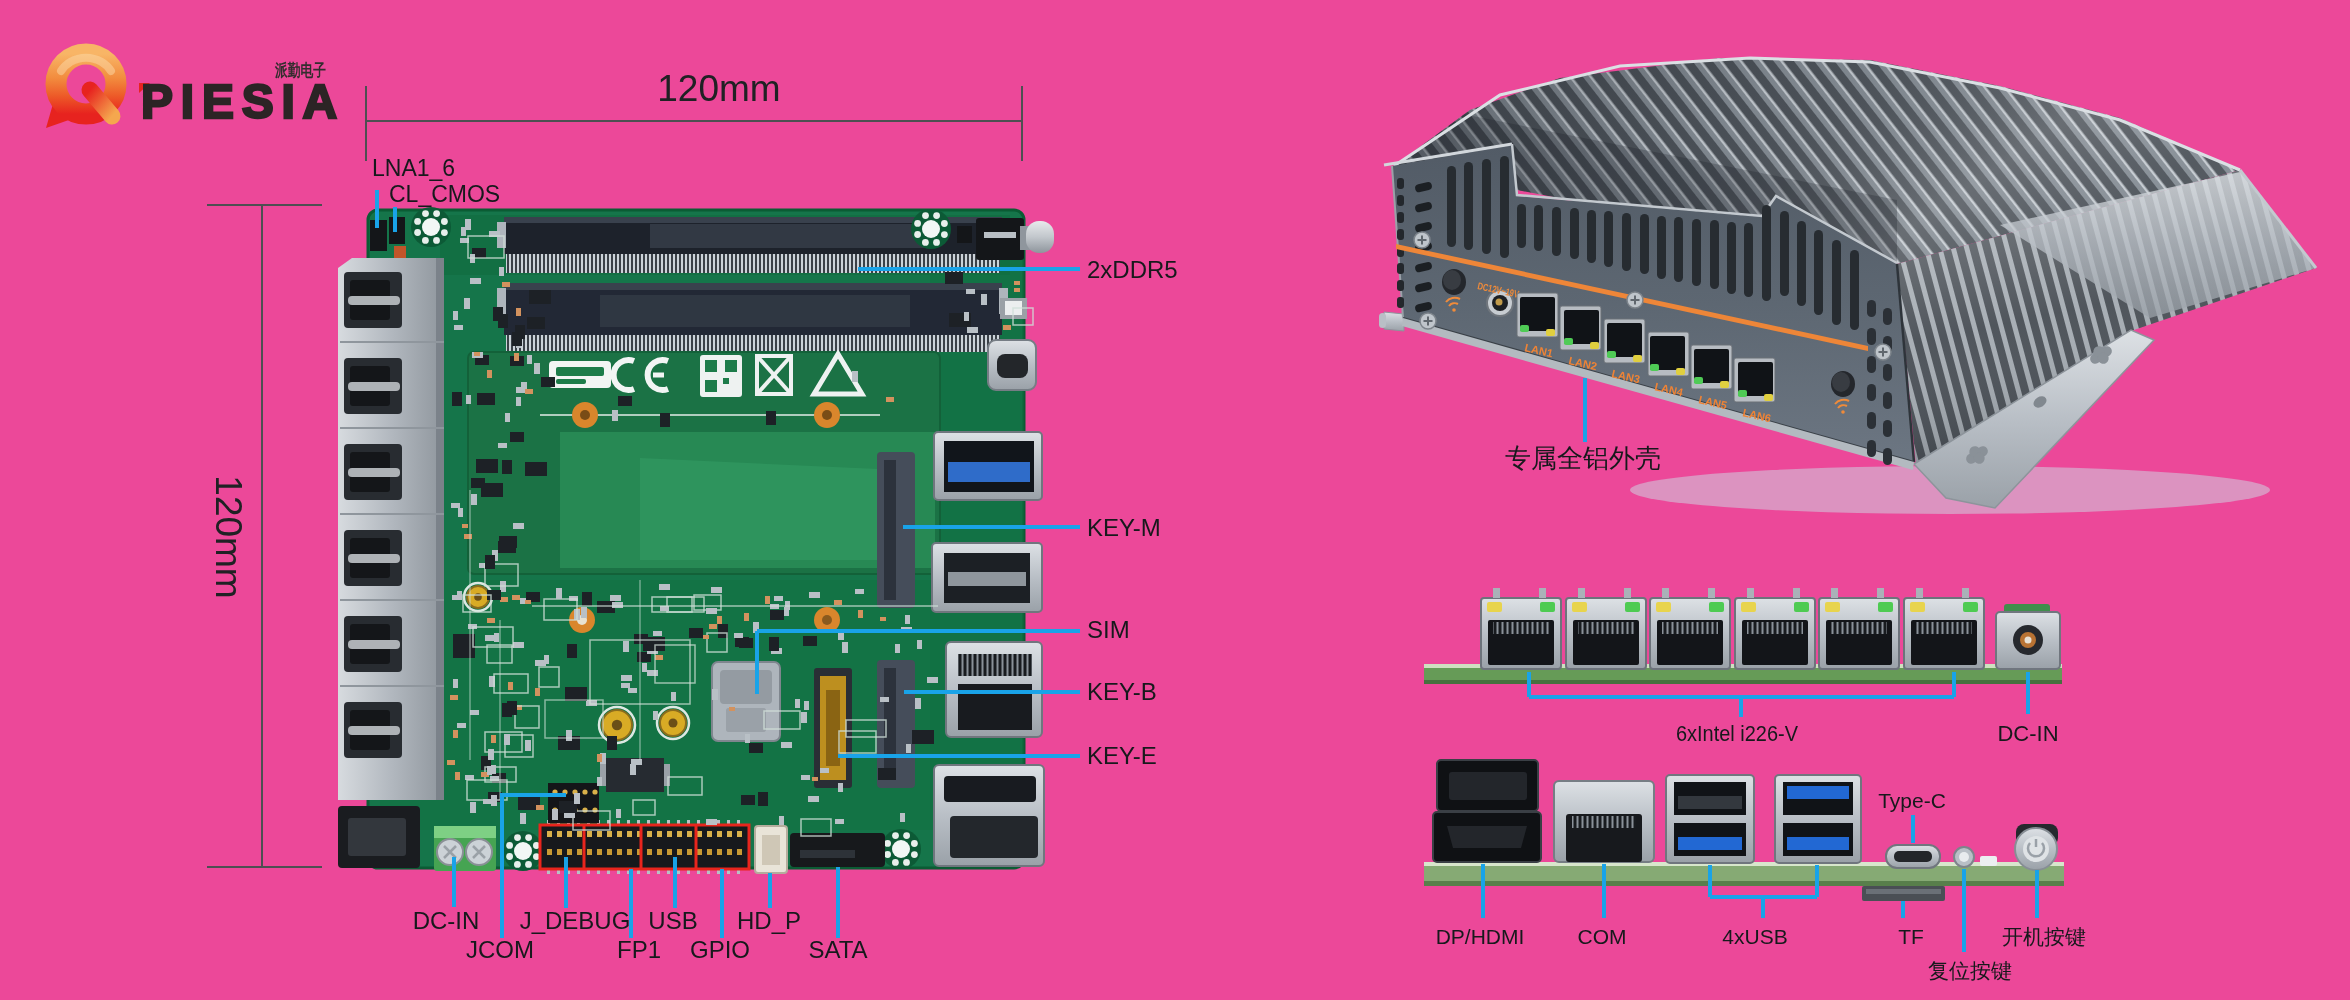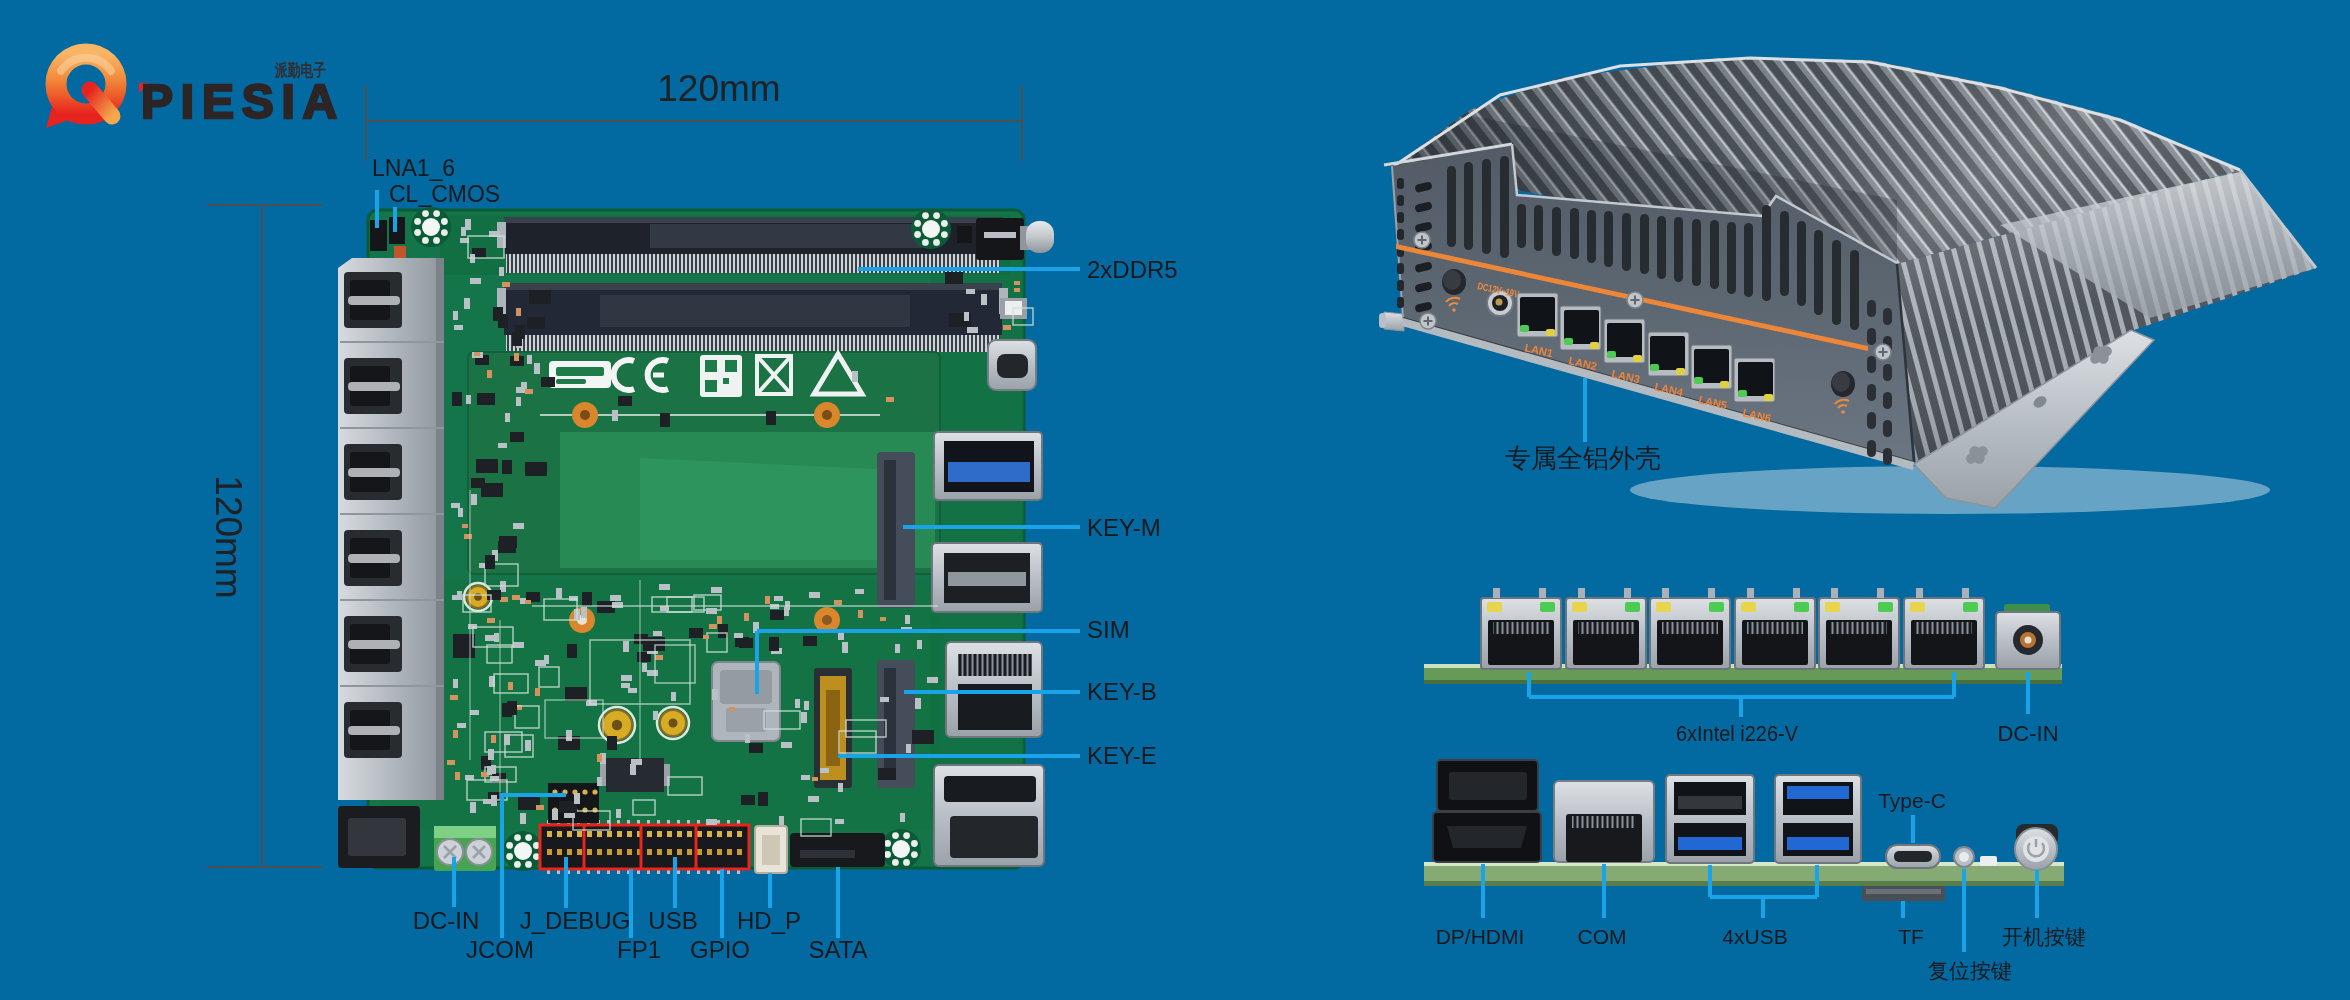--- a/index.html
+++ b/index.html
@@ -1,15 +1,15 @@
 <!DOCTYPE html>
 <html><head><meta charset="utf-8">
 <style>
 html,body{margin:0;padding:0;}
-#page{position:relative;width:2350px;height:1000px;background:#0369a1;overflow:hidden;font-family:"Liberation Sans",sans-serif;}
+#page{position:relative;width:2350px;height:1000px;background:#ec4899;overflow:hidden;font-family:"Liberation Sans",sans-serif;}
 </style></head>
 <body>
 <div id="page"><svg width="2350" height="1000" viewBox="0 0 2350 1000">
 <defs>
 <linearGradient id="qring" x1="0" y1="0" x2="0" y2="1">
  <stop offset="0" stop-color="#f8b566"></stop>
           <stop offset="0.4" stop-color="#f28c3e"></stop>
  <stop offset="0.7" stop-color="#ed5a28"></stop>
           <stop offset="1" stop-color="#e7231f"></stop>
 </linearGradient>

